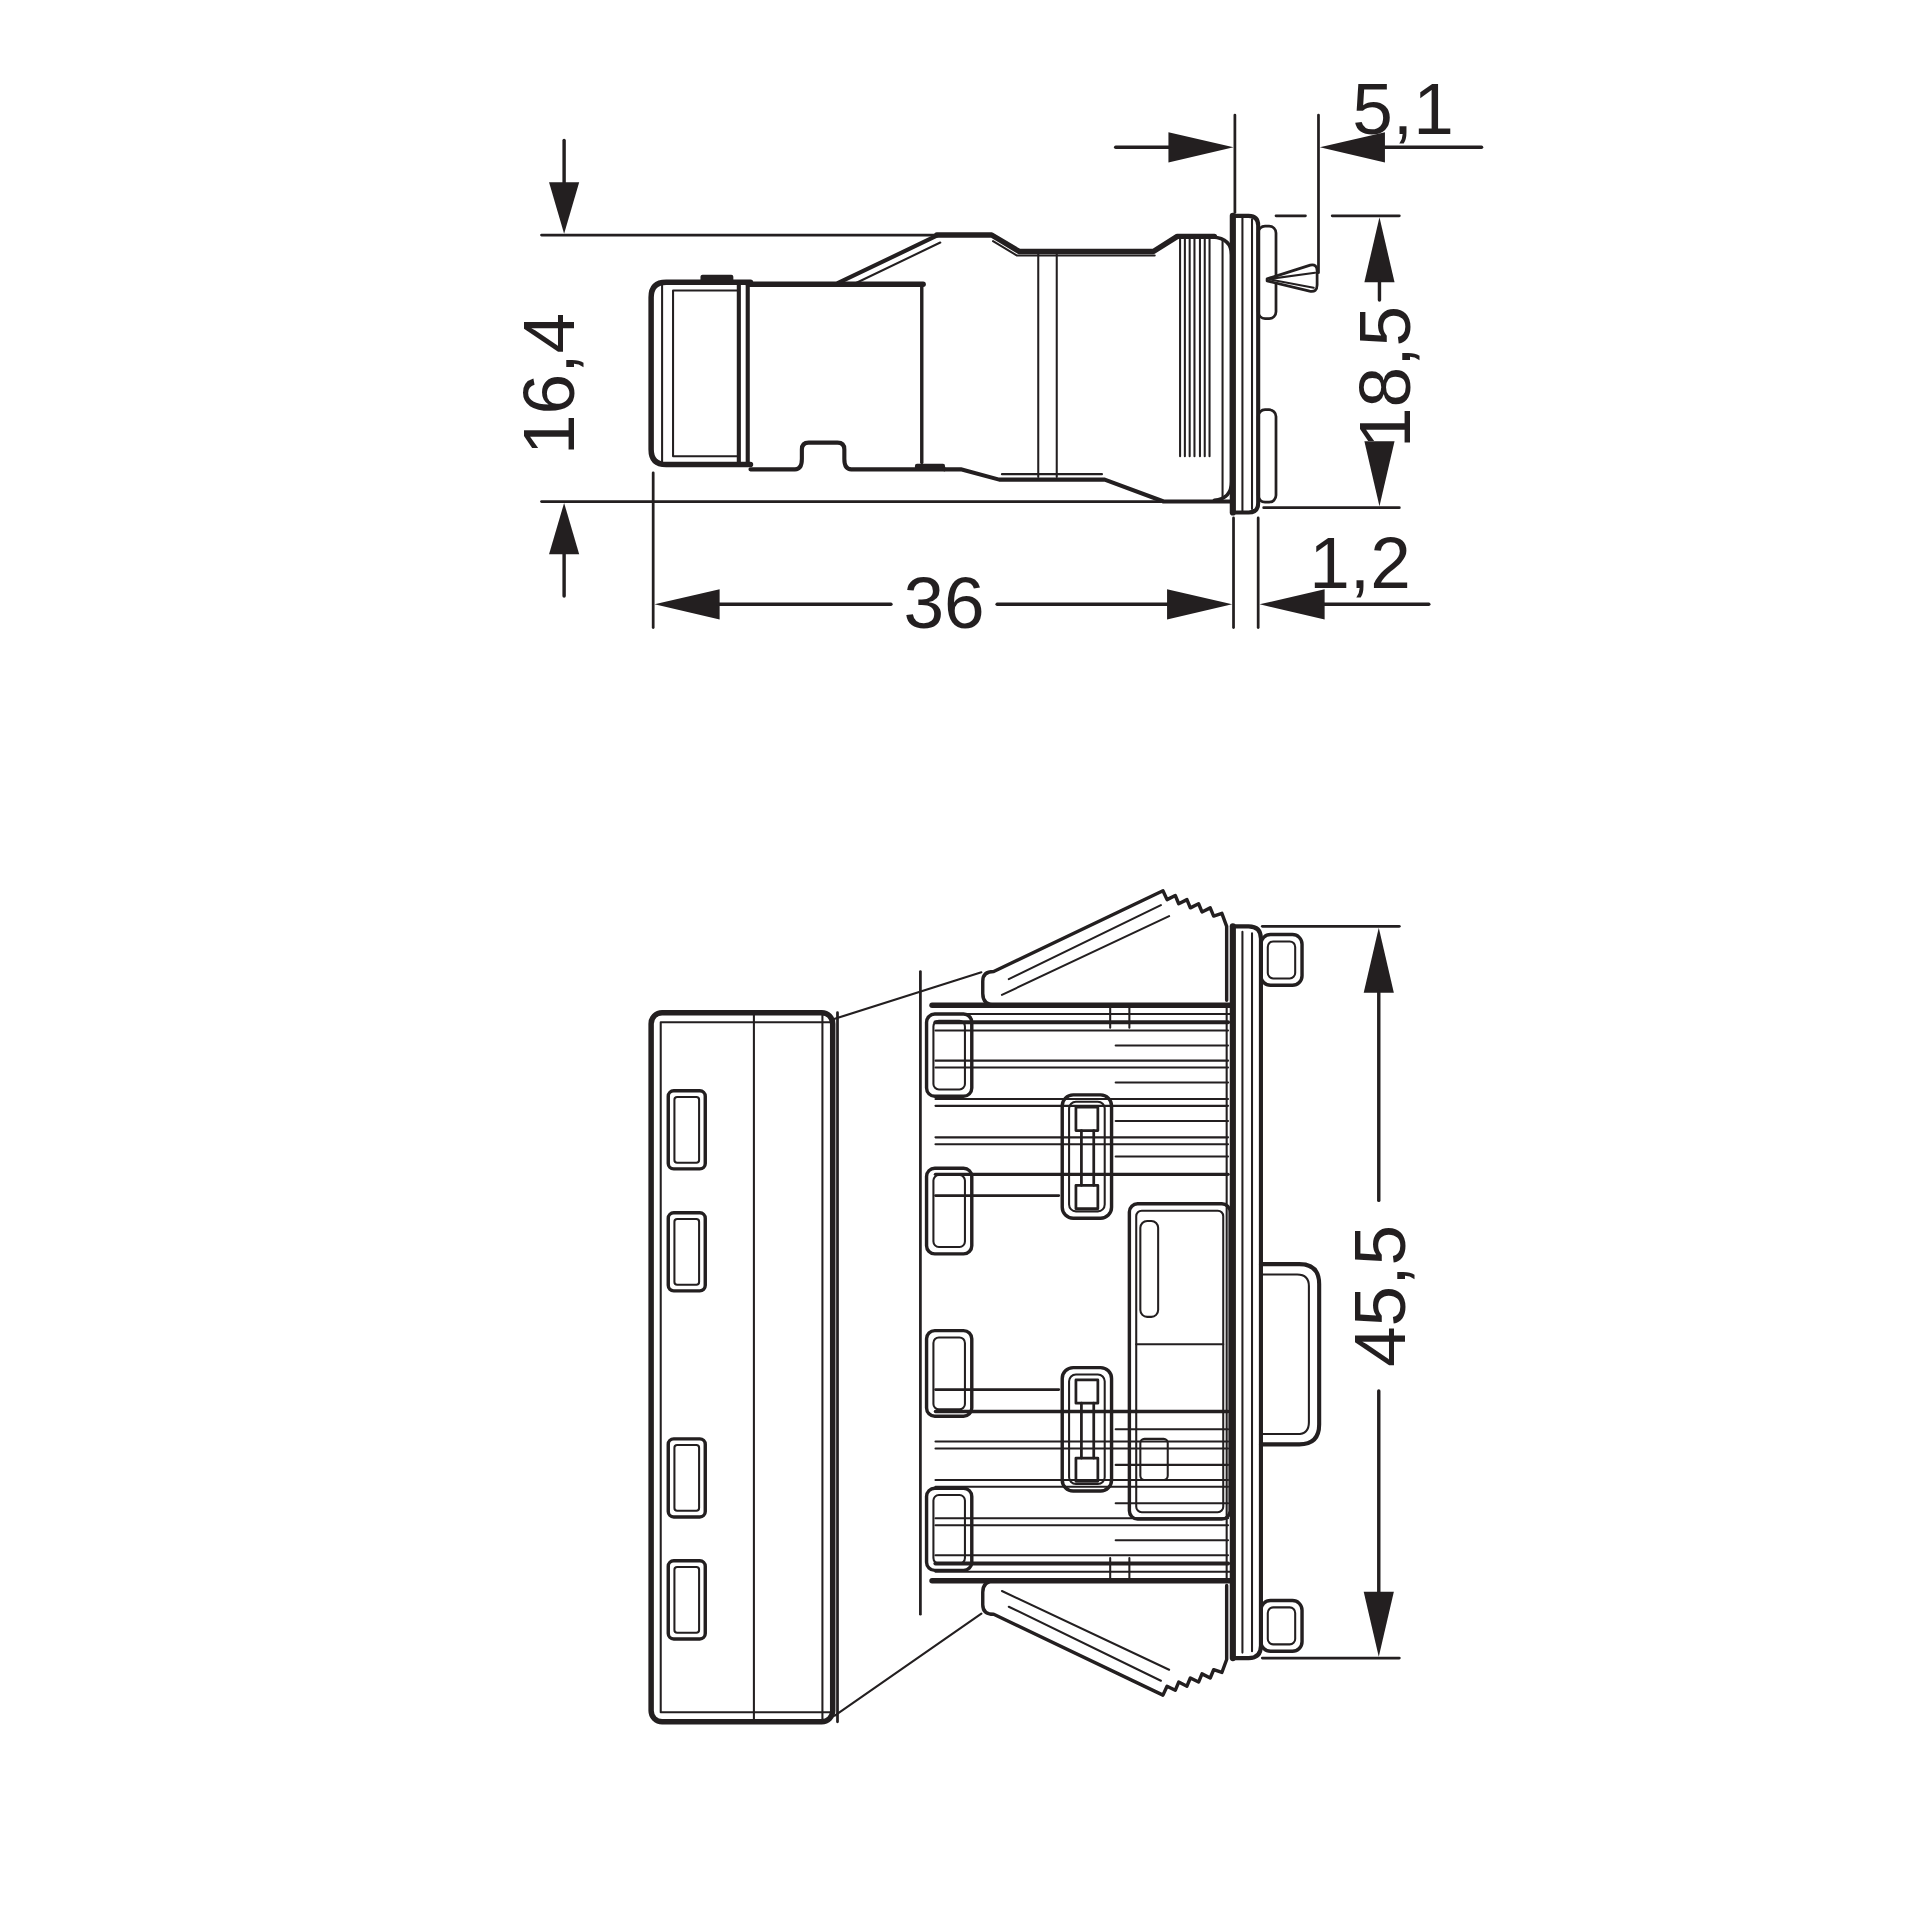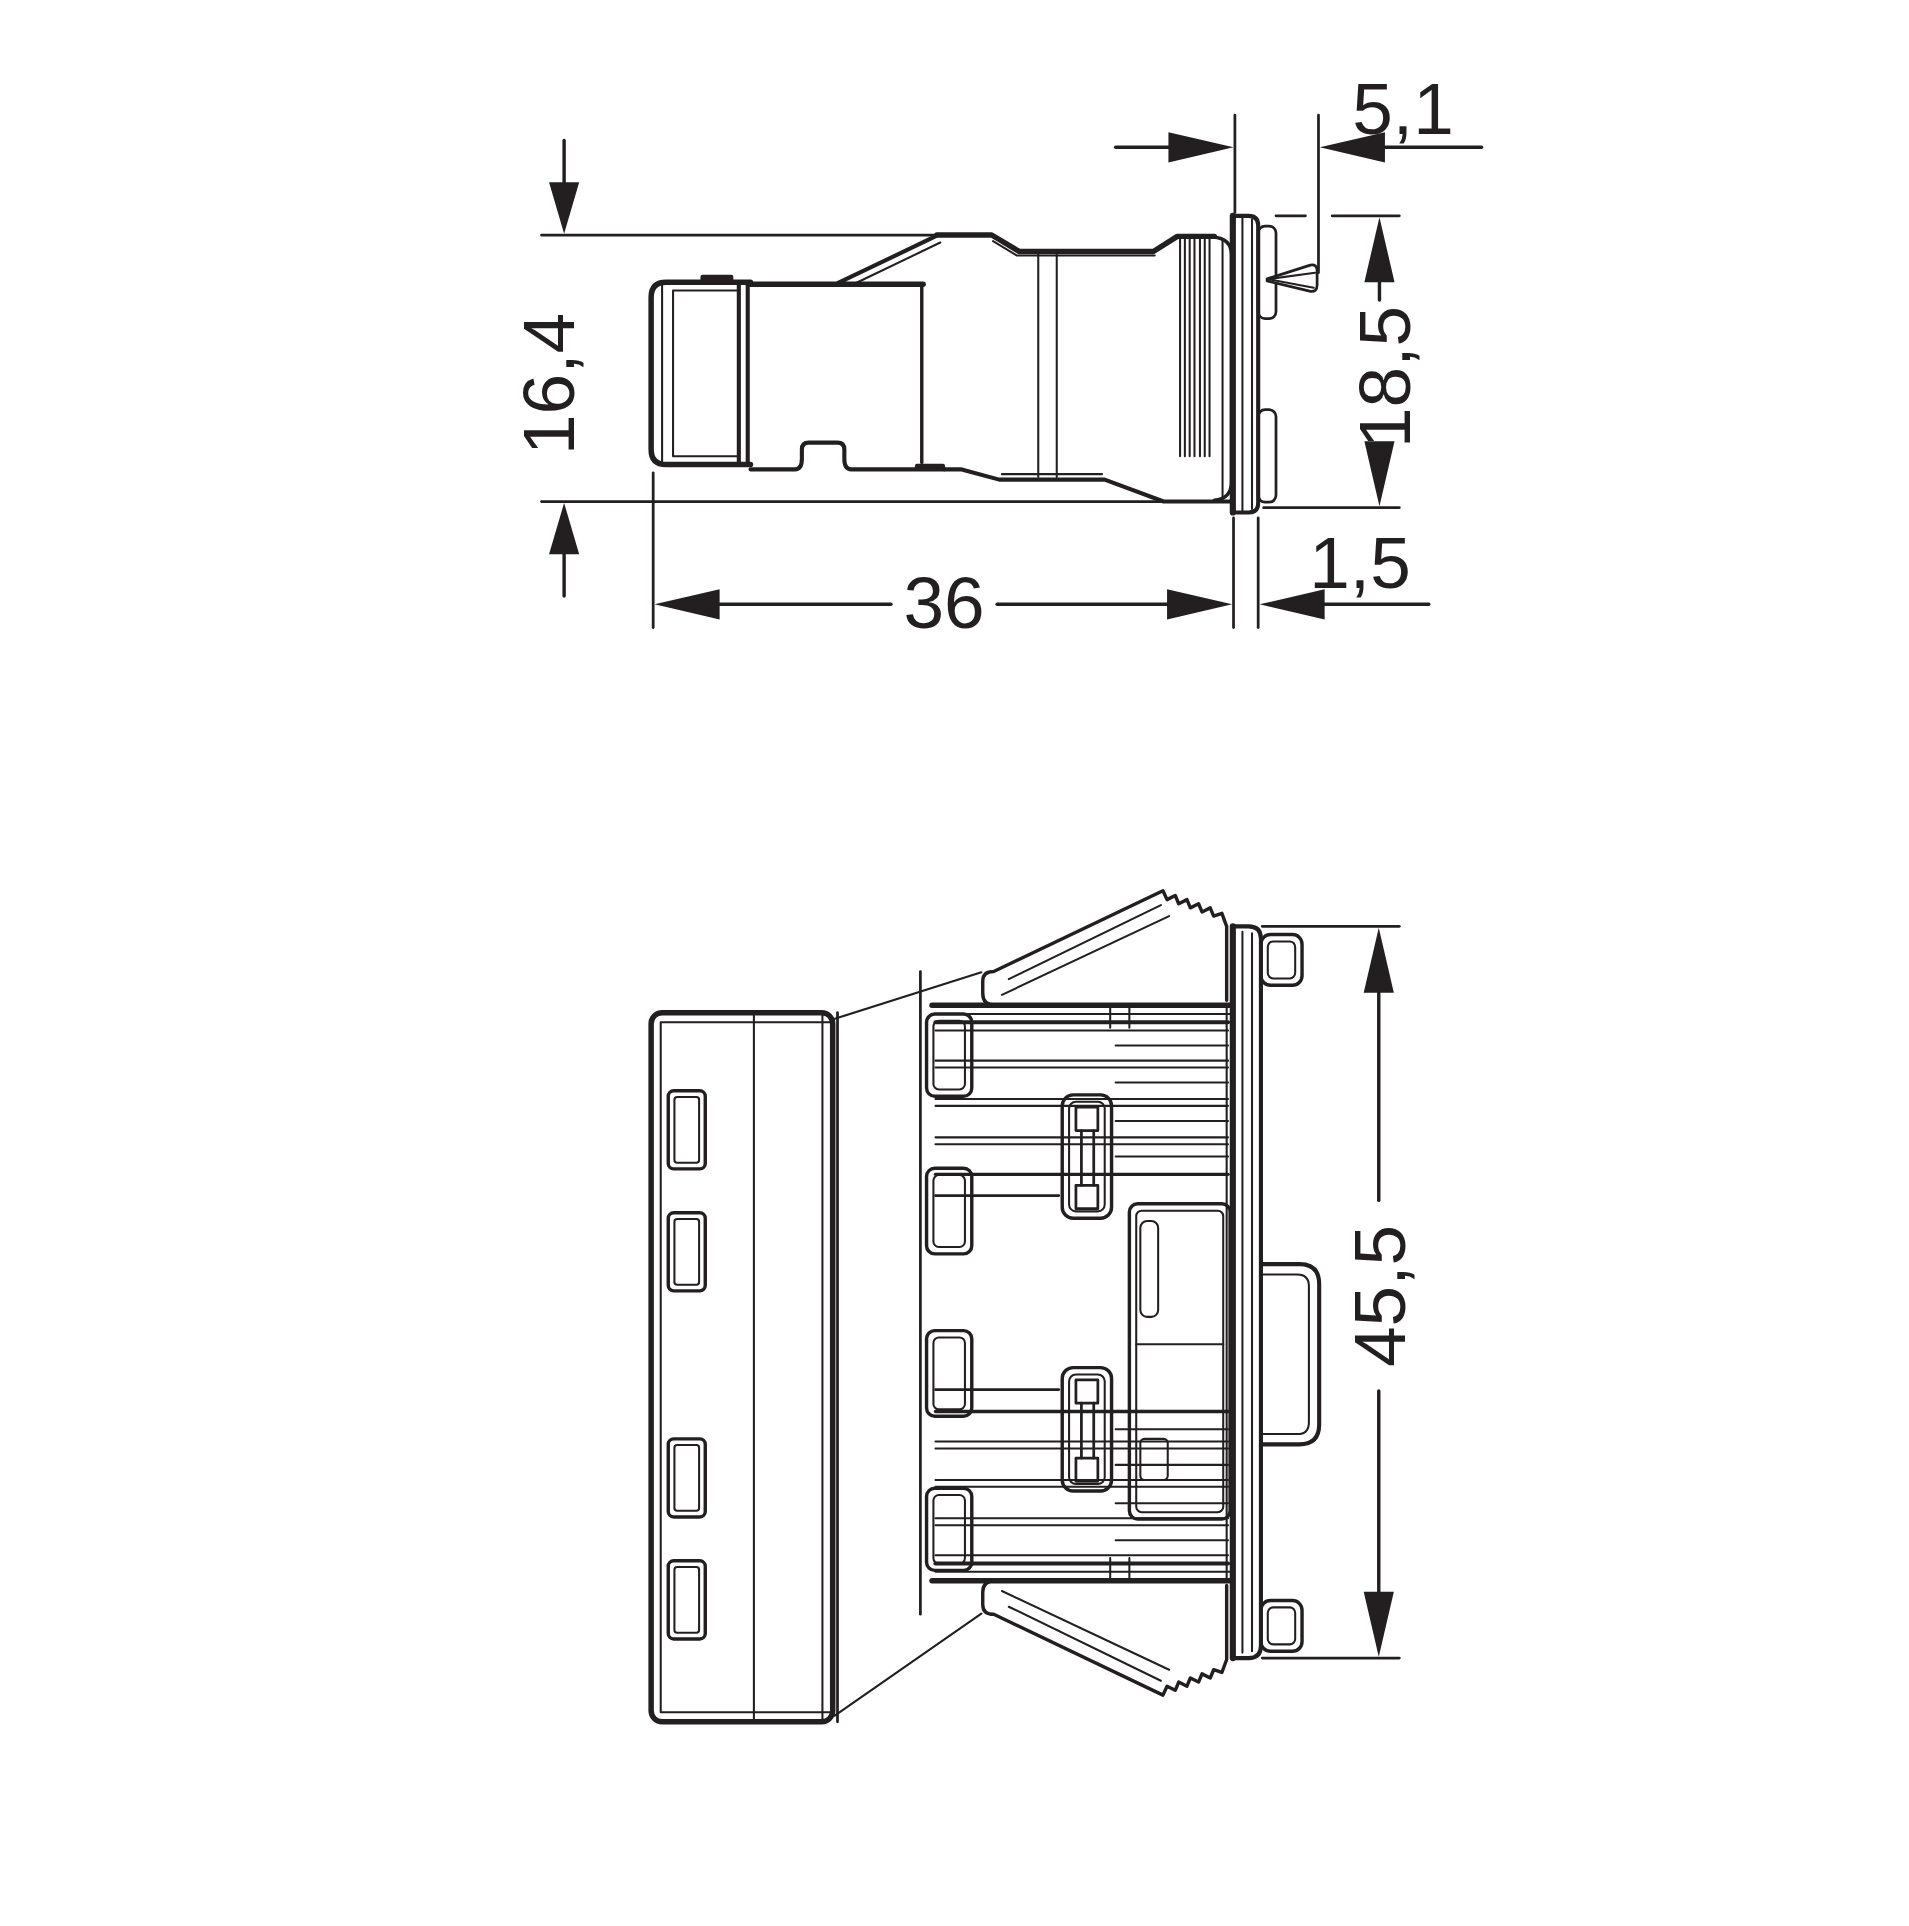--- a/index.html
+++ b/index.html
@@ -234,17 +234,17 @@
       <path stroke-width="5" d="M 2012 2030 V 2327"></path>
       <polygon fill="#231f20" stroke="none" points="2012,2418 1990,2323 2034,2323"></polygon>
     </g>
   </g>
 </svg>
 
 <div class="dim-label" style="left:1403px;top:108px;">5,1</div>
 <div class="dim-label rot" style="left:548px;top:384px;">16,4</div>
 <div class="dim-label rot" style="left:1384px;top:377px;">18,5</div>
 <div class="dim-label" style="left:944px;top:602px;text-align:center;">36</div>
-<div class="dim-label" style="left:1360px;top:562px;">1,5</div>
+<div class="dim-label" style="left:1360px;top:562px;">1,2</div>
 <div class="dim-label rot" style="left:1379px;top:1296px;">45,5</div>
 
 </div>
 
 
 </body></html>

